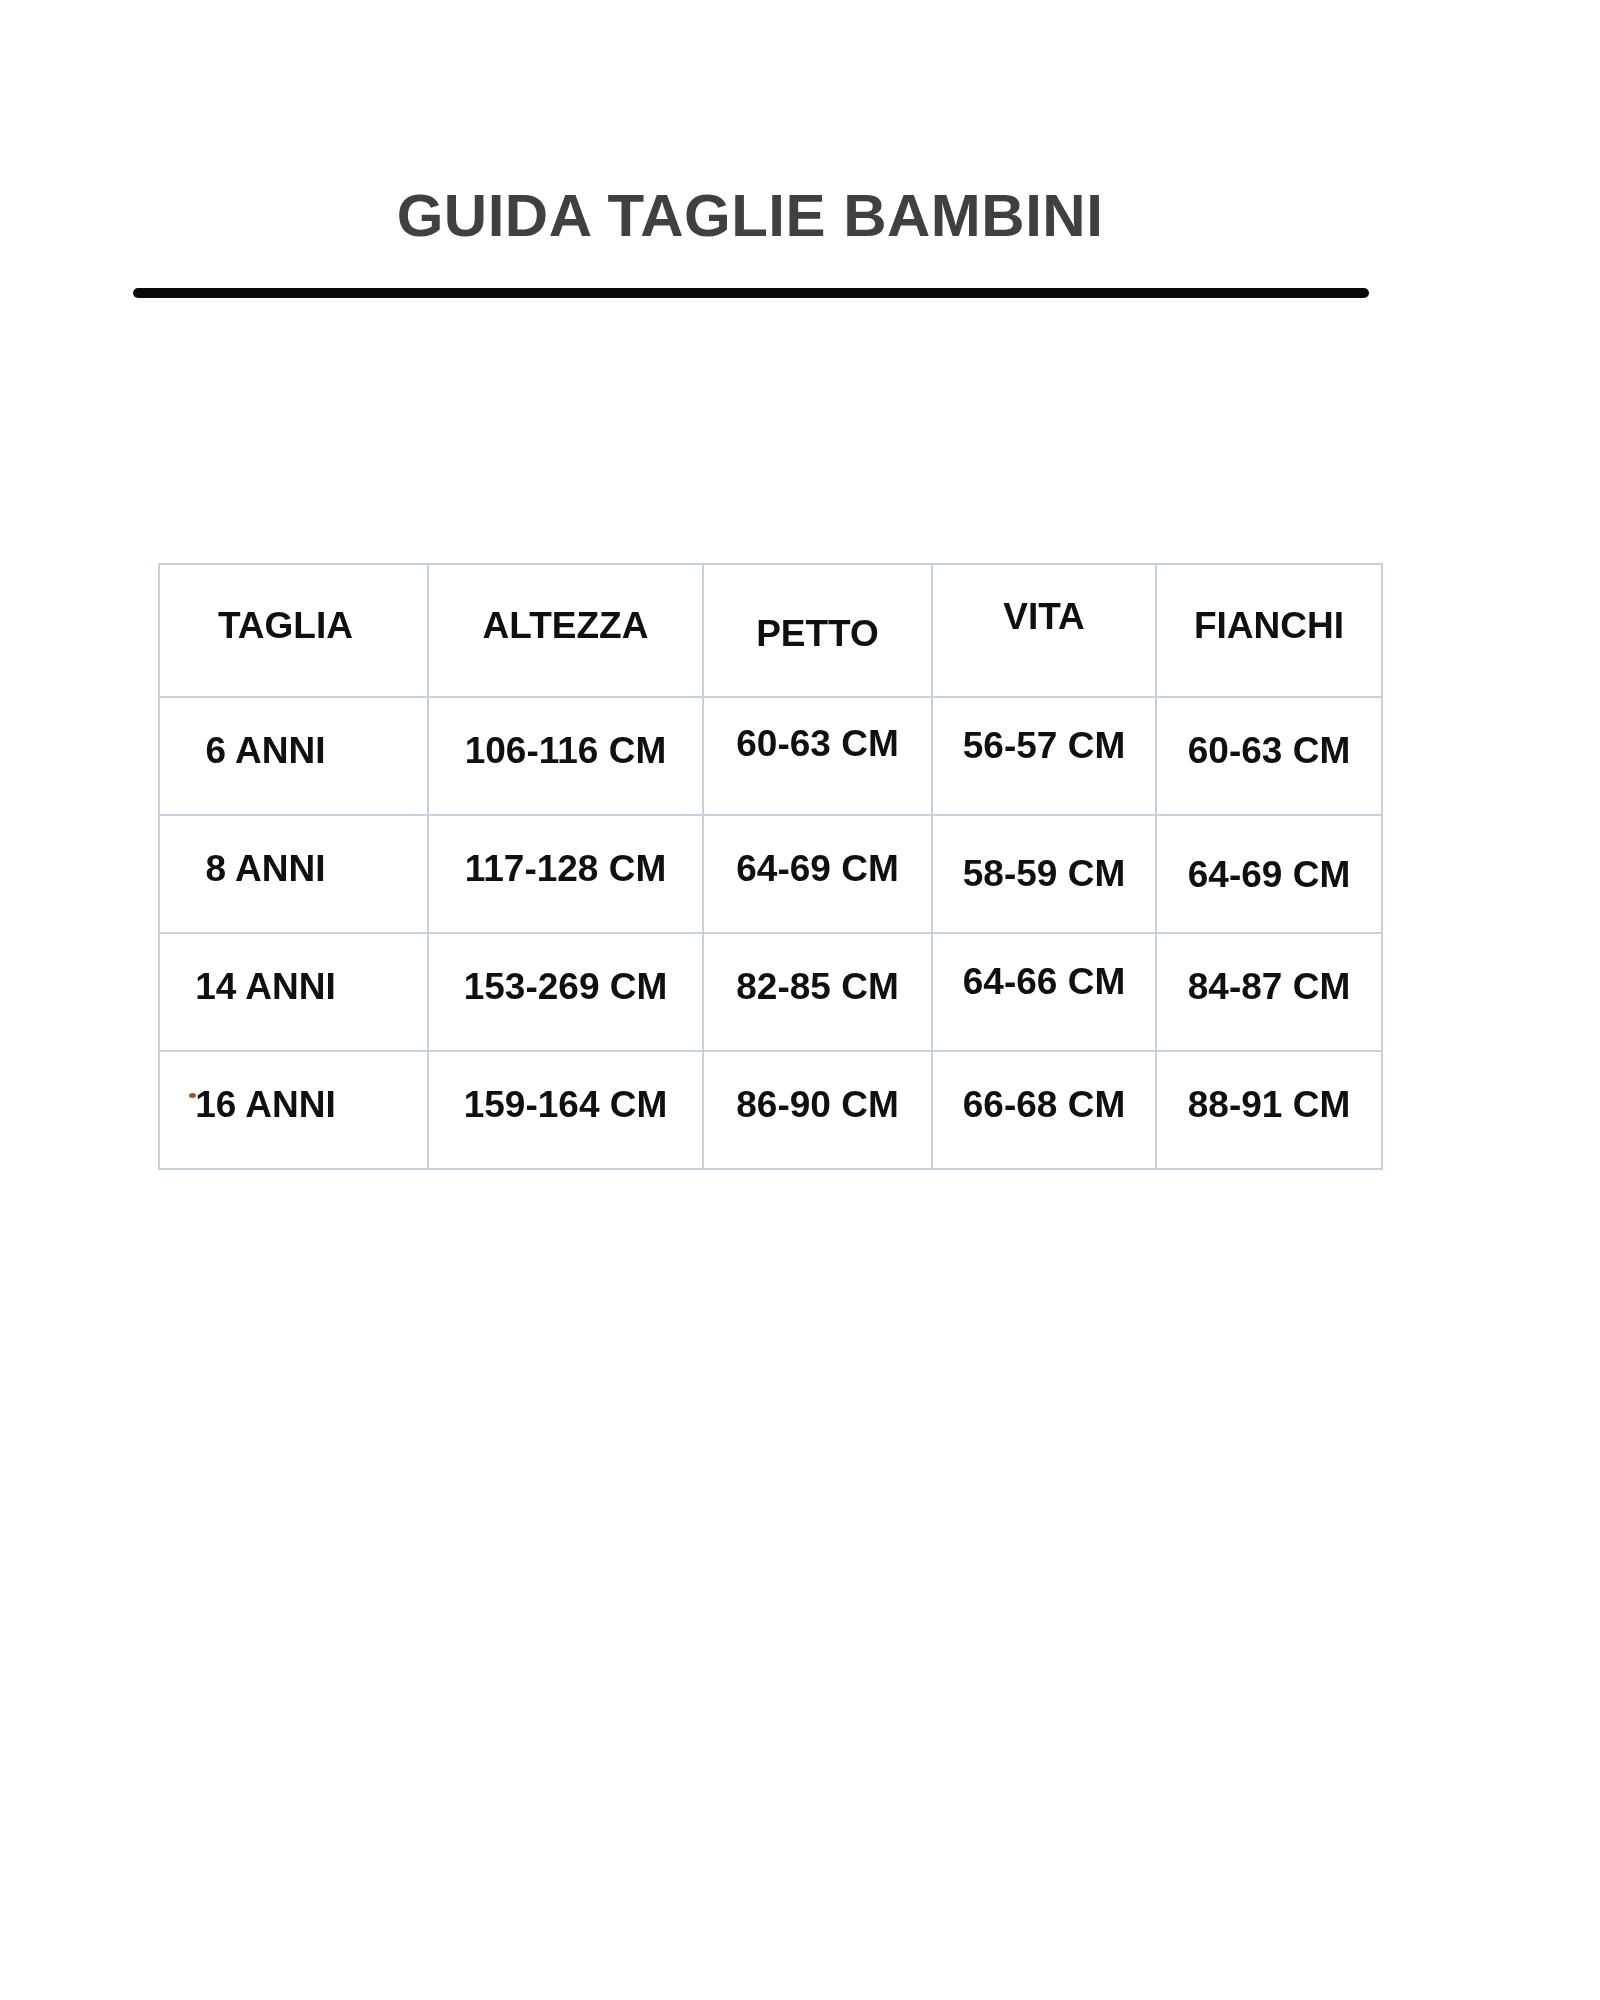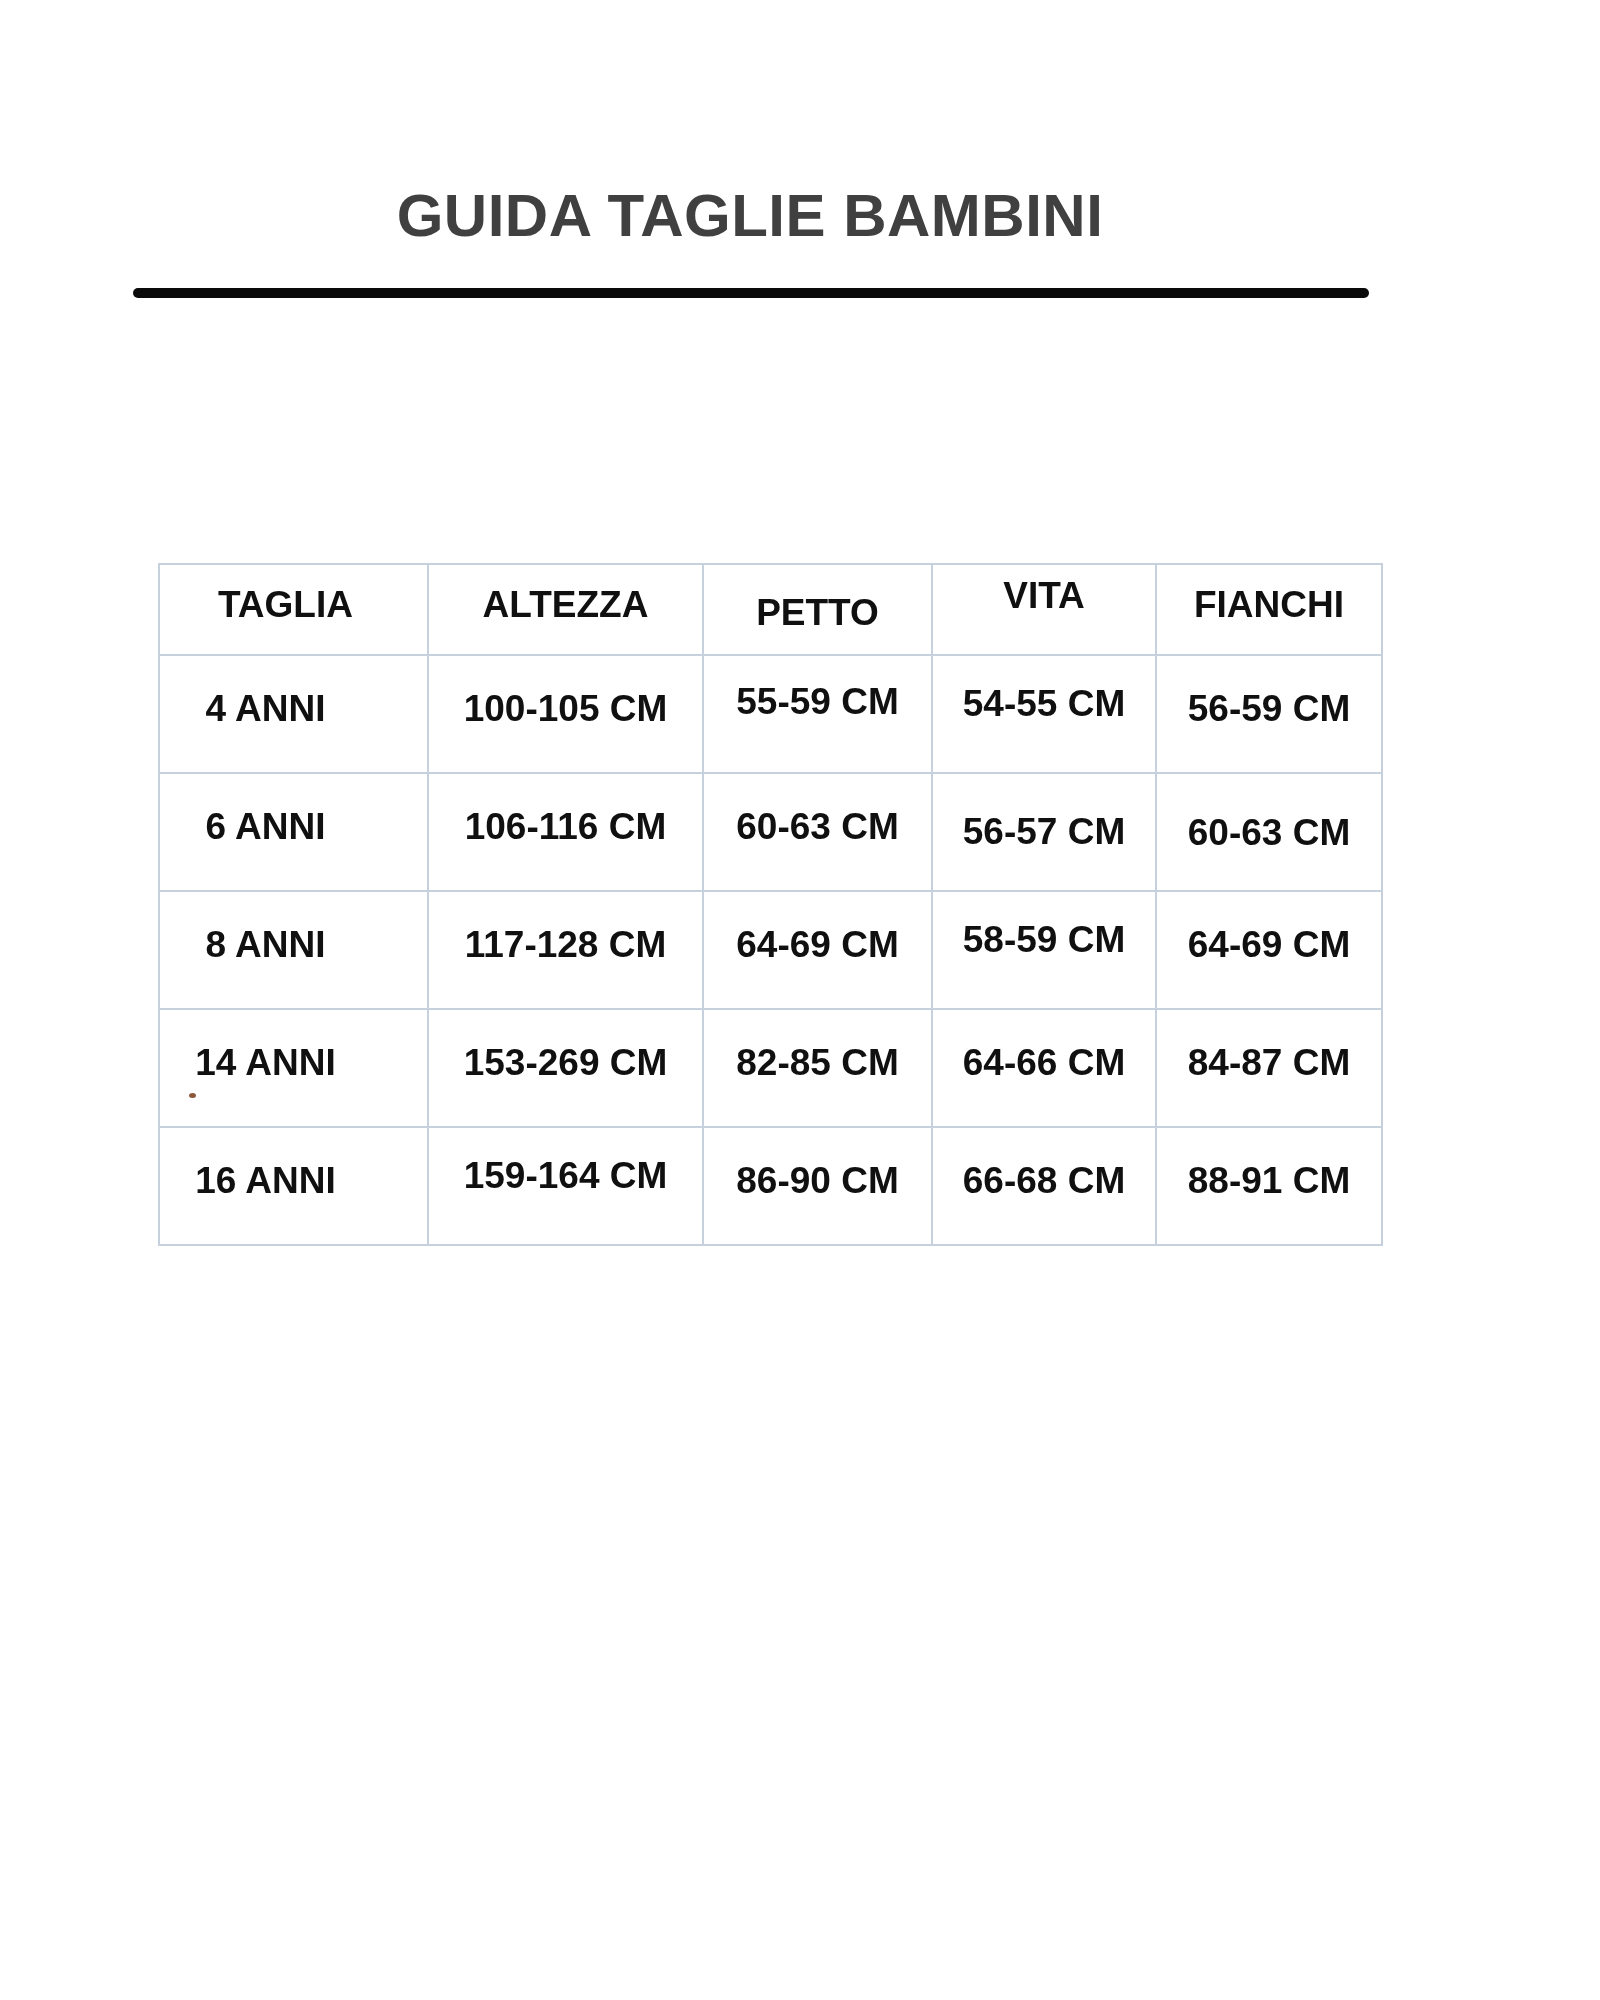--- a/index.html
+++ b/index.html
@@ -52,21 +52,21 @@
     border: 2px solid #c7d1de;
     font-weight: 700;
     font-size: 37px;
     color: #101010;
     text-align: center;
     vertical-align: middle;
     padding: 0 0 10px 0;
     white-space: nowrap;
     overflow: visible;
   }
-  .size-table thead tr { height: 91px; margin-left: 16px; }
+  .size-table thead tr { height: 133px; margin-left: 16px; }
   .size-table tbody tr { height: 118px; }
 
   
   .size-table tbody td:first-child { padding-right: 56px; }
   .size-table thead th:first-child { padding-right: 16px; }
 
   
   .size-table thead th:nth-child(3) { transform: translateY(8px); }
   .size-table thead th:nth-child(4) { transform: translateY(-9px); }
   .size-table tbody tr:nth-child(1) td:nth-child(3) { transform: translateY(-7px); }
@@ -113,27 +113,20 @@
       <tr>
         <th>TAGLIA</th>
         <th>ALTEZZA</th>
         <th>PETTO</th>
         <th>VITA</th>
         <th>FIANCHI</th>
       </tr>
     </thead>
     <tbody>
         <tr>
-          <td>4 ANNI</td>
-          <td>100-105 CM</td>
-          <td>55-59 CM</td>
-          <td>54-55 CM</td>
-          <td>56-59 CM</td>
-        </tr>
-        <tr>
           <td>6 ANNI</td>
           <td>106-116 CM</td>
           <td>60-63 CM</td>
           <td>56-57 CM</td>
           <td>60-63 CM</td>
         </tr>
         <tr>
           <td>8 ANNI</td>
           <td>117-128 CM</td>
           <td>64-69 CM</td>

